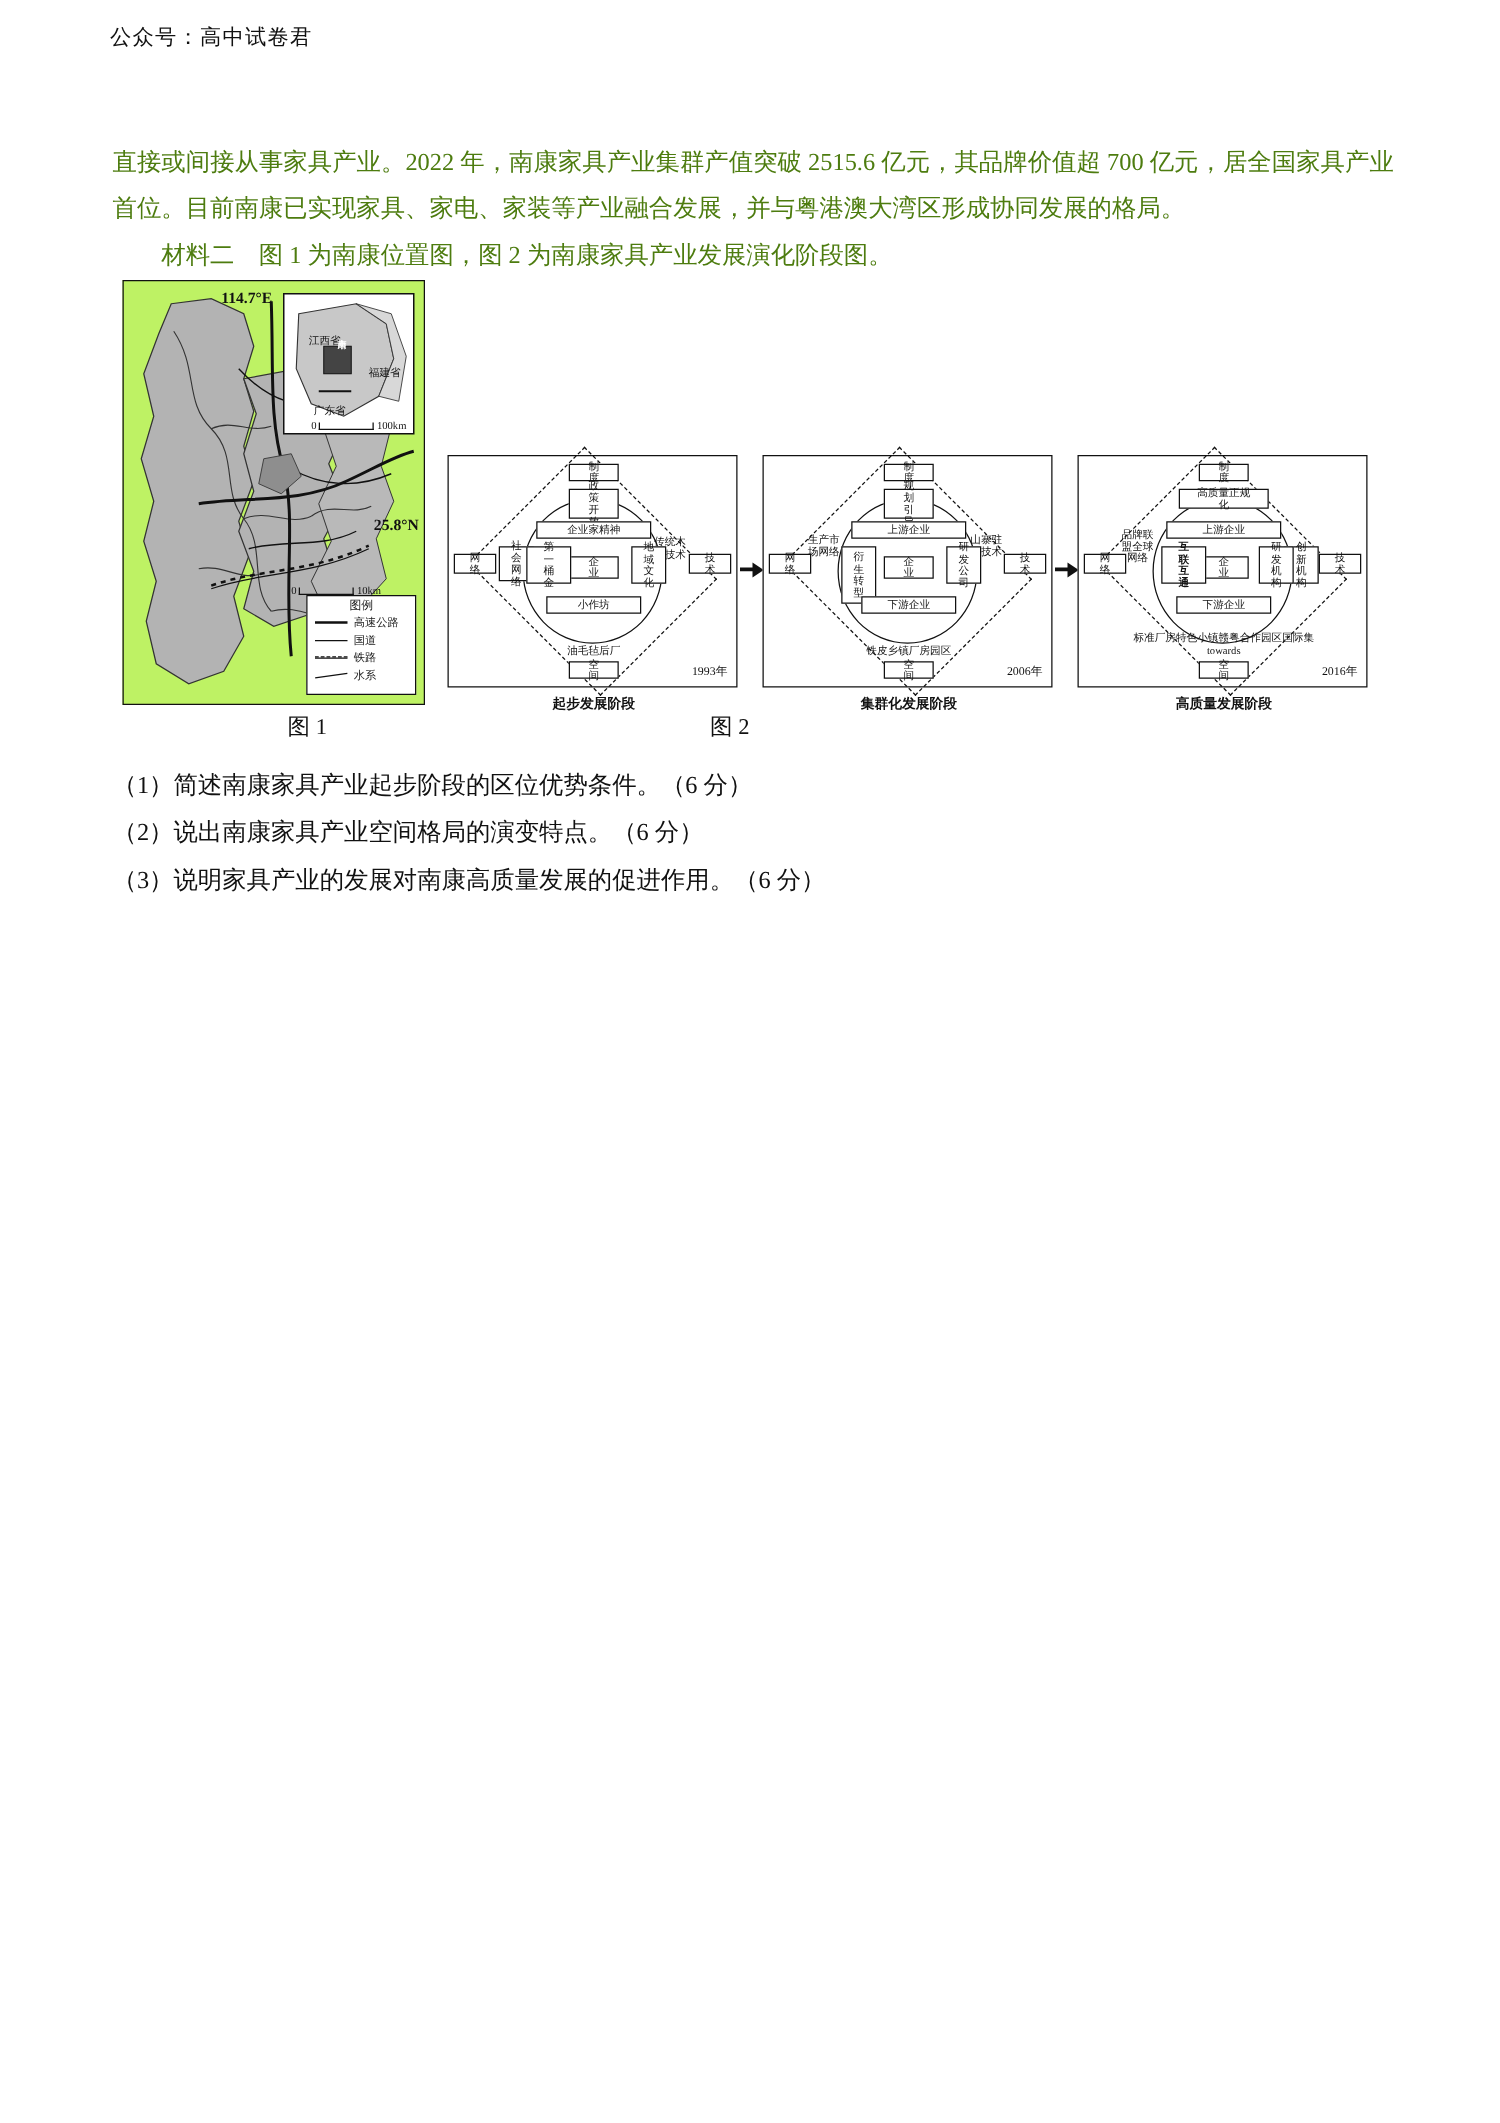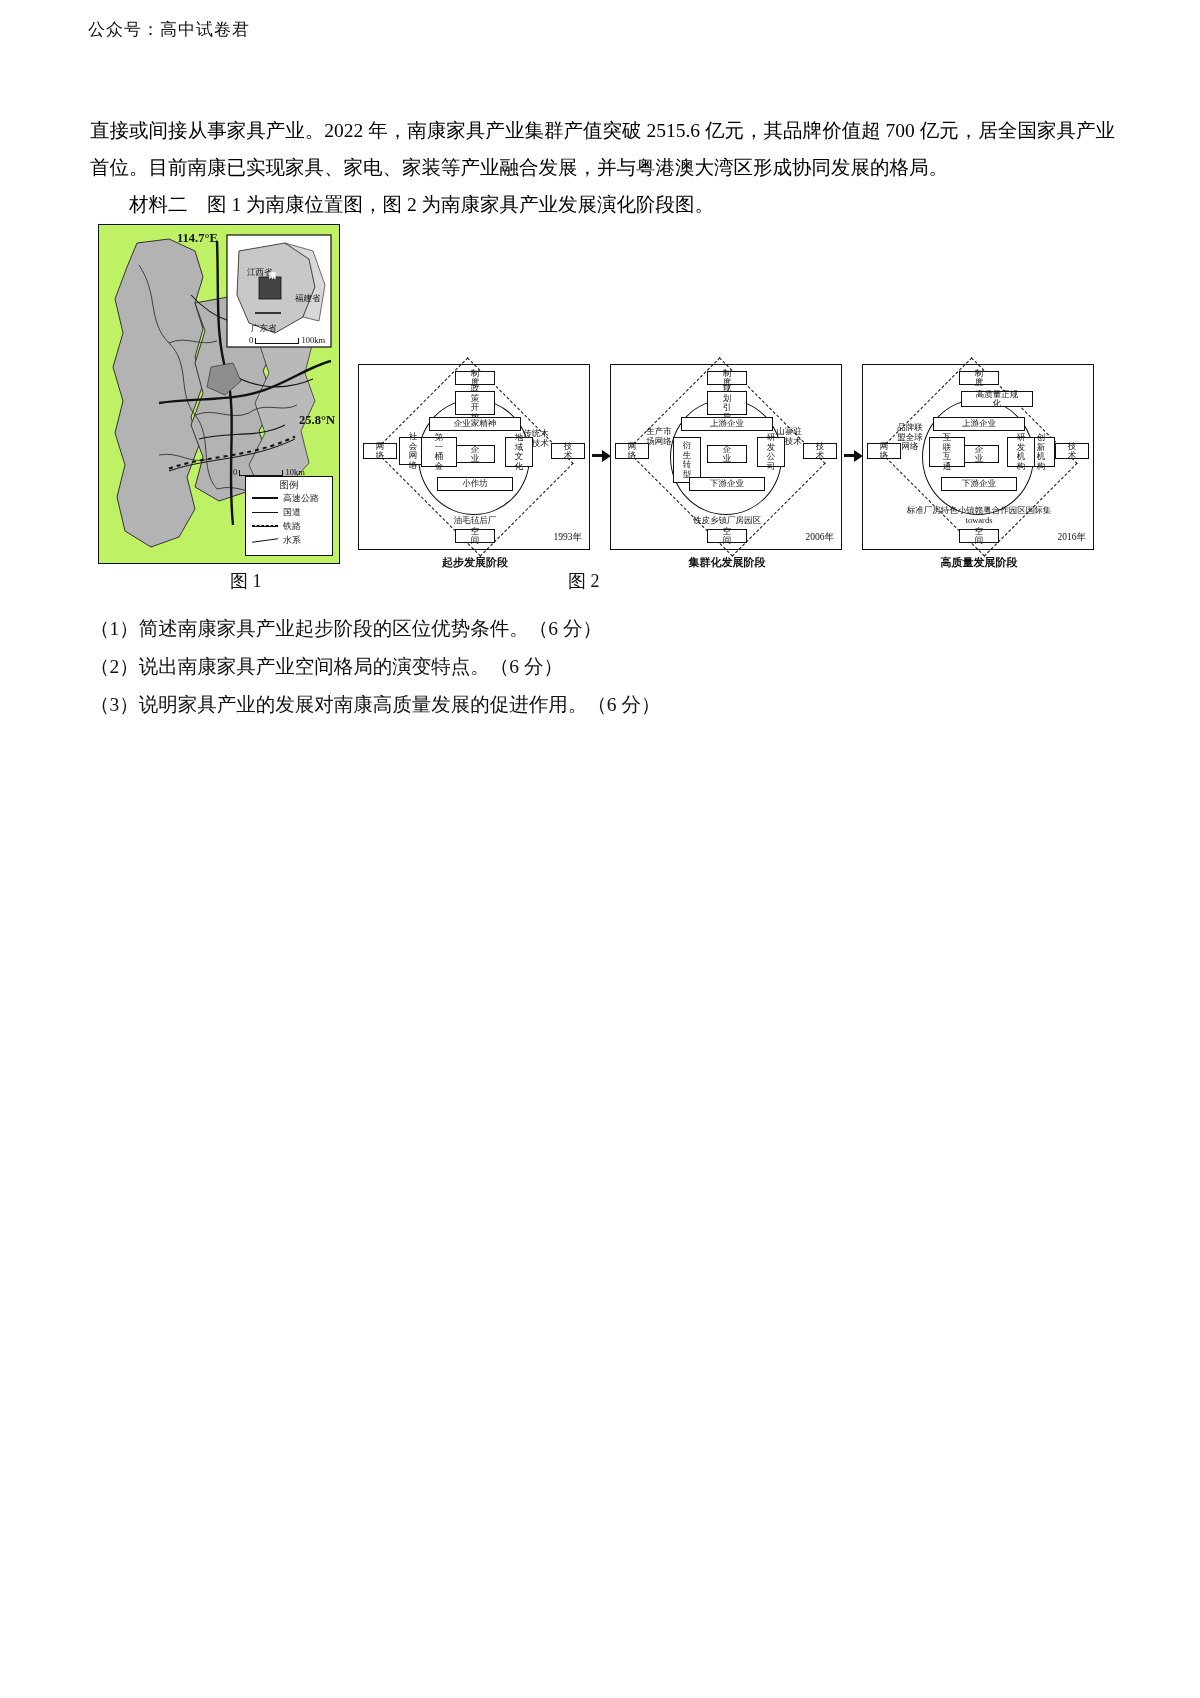--- a/index.html
+++ b/index.html
@@ -28,21 +28,21 @@
     letter-spacing: 1px;
   }
   .body-text {
     position: absolute;
     top: 112px;
     left: 90px;
     width: 1025px;
     font-size: 19.5px;
     line-height: 37px;
     text-align: justify;
-    color: #000000;
+    color: #4d7c0f;
   }
   .body-text p { margin: 0; }
   .indent { text-indent: 2em; }
 
   
   .fig-area {
     position: absolute;
     top: 224px;
     left: 90px;
     width: 1030px;
@@ -412,34 +412,34 @@
         <div class="stage-cap" style="left:0;">集群化发展阶段</div>
       </div>
 
       <div class="arrow-between ab2"></div>
 
       <div class="stage s3">
         <div class="diamond"></div>
         <div class="ellipse"></div>
 
         <div class="cell" style="left:96px; top:6px; width:40px; height:14px;">制度</div>
-        <div class="cell" style="left:80px; top:26px; width:72px; height:16px;margin-left:18px;">高质量正规化</div>
+        <div class="cell" style="left:80px; top:26px; width:72px; height:16px;">高质量正规化</div>
 
         <div class="cell" style="left:4px; top:78px; width:34px; height:16px;">网络</div>
         <div class="plain" style="left:32px; top:58px; width:30px;">品牌联盟全球网络</div>
 
         <div class="cell" style="right:4px; top:78px; width:34px; height:16px;">技术</div>
         <div class="cell" style="right:38px; top:72px; width:26px; height:30px;">创新机构</div>
 
         <div class="cell" style="left:96px; bottom:6px; width:40px; height:14px;">空间</div>
         <div class="plain" style="left:40px; bottom:24px; width:152px;">标准厂房特色小镇赣粤合作园区国际集towards</div>
 
         <div class="cell" style="left:70px; top:52px; width:92px; height:14px;">上游企业</div>
         <div class="cell" style="left:96px; top:80px; width:40px; height:18px;">企业</div>
-        <div class="cell" style="left:66px; top:72px; width:36px; height:30px;">互联互通</div>
+        <div class="cell" style="left:66px; top:72px; width:36px; height:30px;font-weight:bold;">互联互通</div>
         <div class="cell" style="left:144px; top:72px; width:26px; height:30px;">研发机构</div>
         <div class="cell" style="left:78px; top:112px; width:76px; height:14px;">下游企业</div>
 
         <div class="stage-year">2016年</div>
         <div class="stage-cap" style="left:0;">高质量发展阶段</div>
       </div>
 
     </div>
   </div>
 

